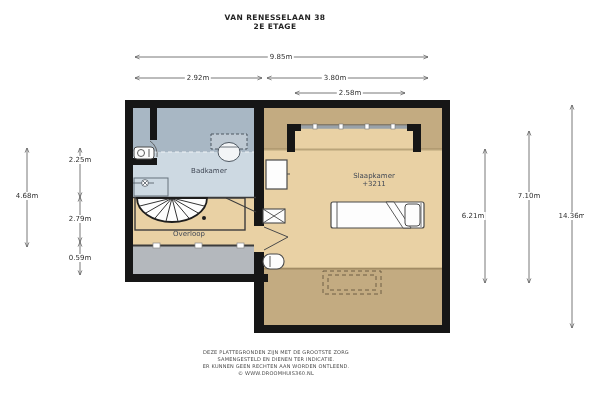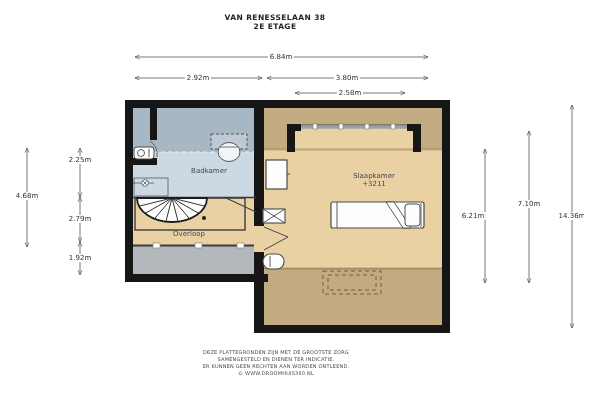--- a/index.html
+++ b/index.html
@@ -165,30 +165,30 @@
       <rect x="328" y="275" width="48" height="15"></rect>
     </g>
   </g>
 </svg>
 
 <div class="title">
   <div>VAN RENESSELAAN 38</div>
   <div>2E ETAGE</div>
 </div>
 
-<div class="lbl" style="left:281px;top:57px">6.84m</div>
+<div class="lbl" style="left:281px;top:57px">9.85m</div>
 <div class="lbl" style="left:198px;top:78px">2.92m</div>
-<div class="lbl" style="left:347px;top:78px">3.80m</div>
+<div class="lbl" style="left:335px;top:78px">3.80m</div>
 <div class="lbl" style="left:350px;top:93px">2.58m</div>
 <div class="lbl" style="left:27px;top:196px">4.68m</div>
 <div class="lbl" style="left:80px;top:160px">2.25m</div>
 <div class="lbl" style="left:80px;top:219px">2.79m</div>
-<div class="lbl" style="left:80px;top:258px">1.92m</div>
+<div class="lbl" style="left:80px;top:258px">0.59m</div>
 <div class="lbl" style="left:473px;top:216px">6.21m</div>
-<div class="lbl" style="left:529px;top:204px">7.10m</div>
+<div class="lbl" style="left:529px;top:196px">7.10m</div>
 <div class="lbl" style="left:572px;top:216px">14.36m</div>
 
 <div class="room-lbl" style="left:209px;top:171px">Badkamer</div>
 <div class="room-lbl" style="left:189px;top:234px">Overloop</div>
 <div class="room-lbl" style="left:374px;top:180px">
   <div>Slaapkamer</div>
   <div>+3211</div>
 </div>
 
 <div class="footer">

